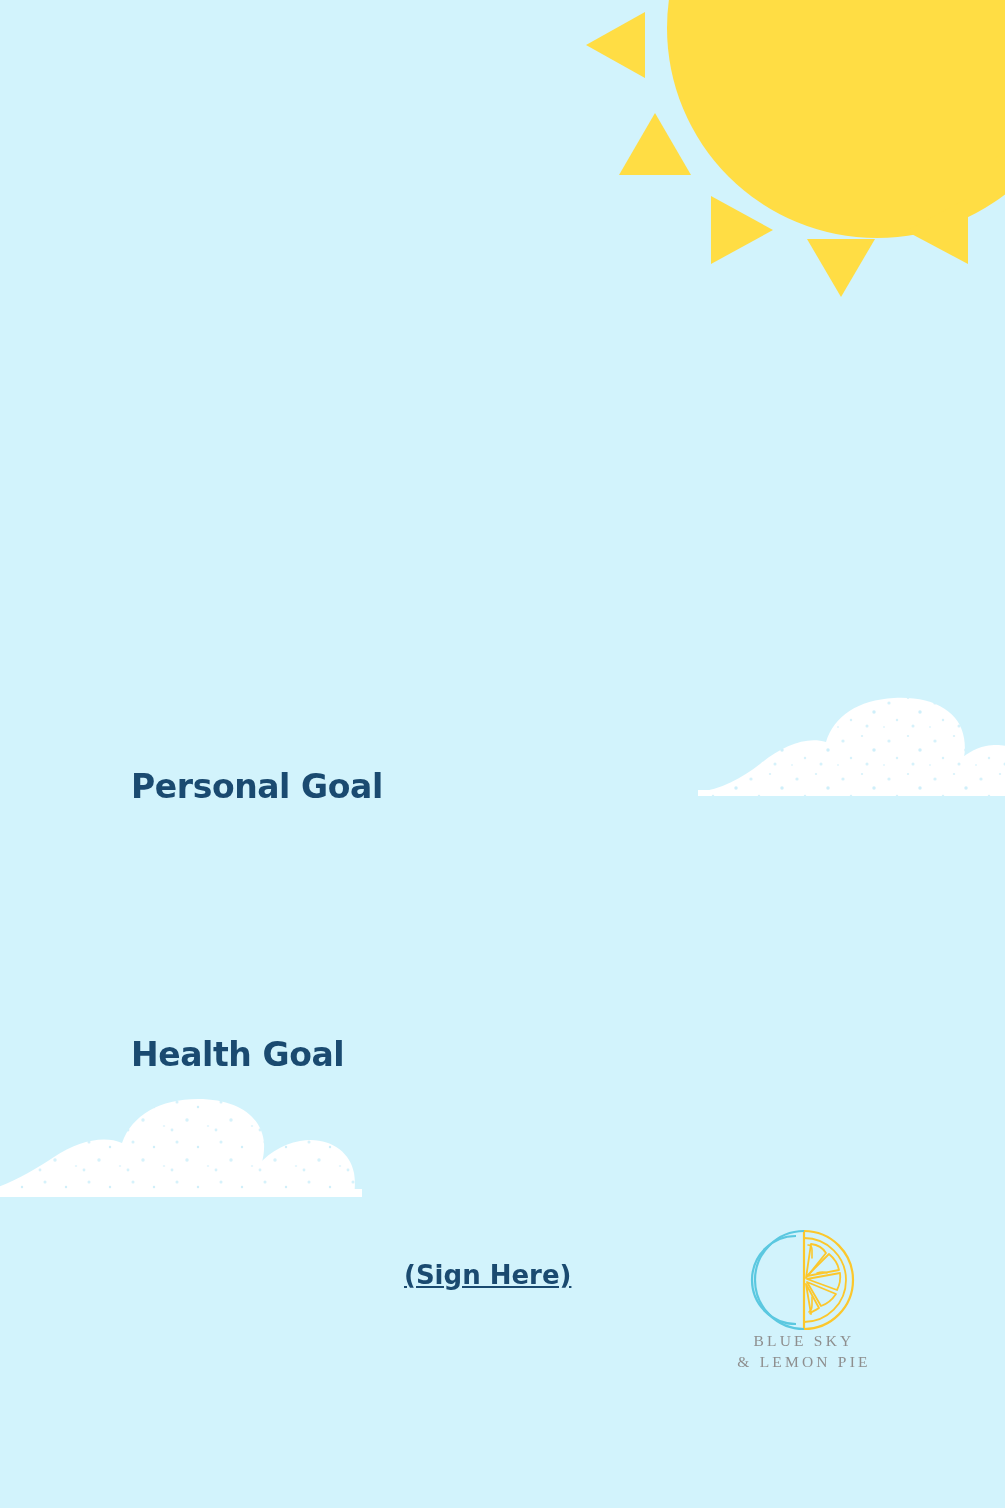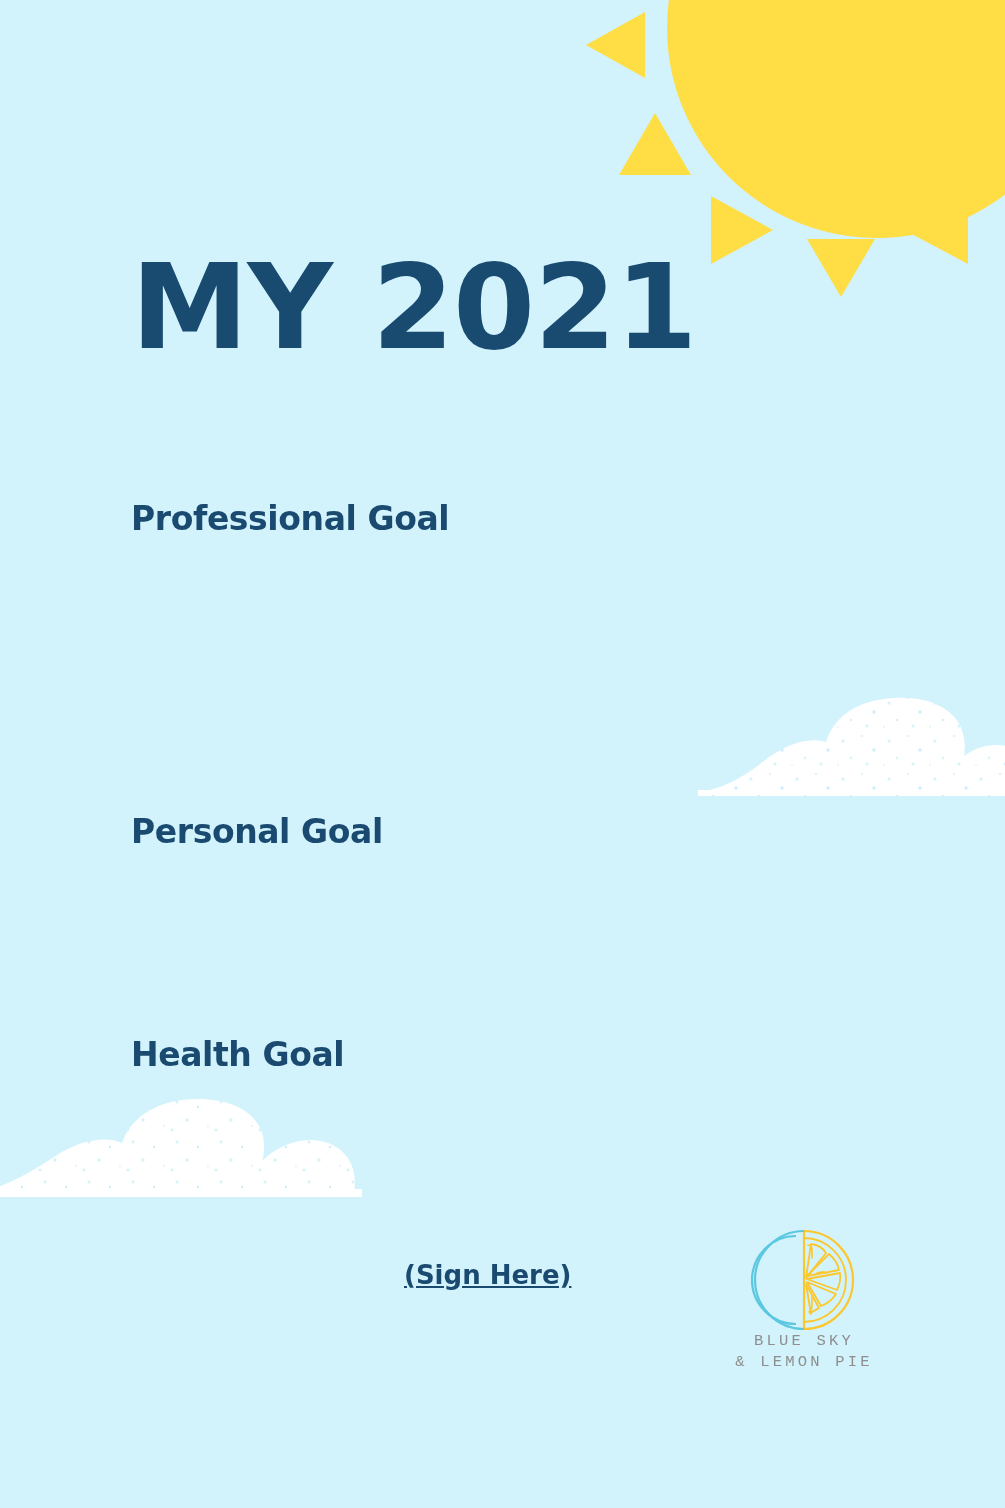--- a/index.html
+++ b/index.html
@@ -111,21 +111,21 @@
     margin: 0;
     font-family: "DejaVu Sans", sans-serif;
     font-weight: bold;
     font-size: 33px;
     line-height: 1.0;
     letter-spacing: -0.4px;
     color: #1a4a70;
     white-space: nowrap;
   }
   #goal-0 { top: 502px; }
-  #goal-1 { top: 815px; }
+  #goal-1 { top: 770px; }
   #goal-2 { top: 1038px; text-align: right; }
 
   #sign-here {
     position: absolute;
     left: 404px;
     top: 1262px;
     margin: 0;
     font-family: "DejaVu Sans", sans-serif;
     font-weight: bold;
     font-size: 26px;
@@ -147,21 +147,21 @@
     position: absolute;
     left: 45px;
     top: 0px;
   }
   #logo-wordmark {
     position: absolute;
     left: 0;
     top: 103px;
     width: 200px;
     text-align: center;
-    font-family: Liberation Mono, monospace;
+    font-family: Liberation Serif, serif;
     font-size: 15.5px;
     font-weight: normal;
     letter-spacing: 3.2px;
     line-height: 1.35;
     color: #8e8e8e;
     white-space: nowrap;
   }
 </style>
 </head>
 <body>
@@ -214,23 +214,21 @@
       </defs>
       <g fill="url(#speckL)">
         <path d="M0,100 L0,94 C20,88 44,74 62,62 C86,46 112,40 130,48 C140,20 168,4 206,4
                  C246,4 270,22 272,48 C273,66 266,82 254,92 C262,68 284,50 308,46
                  C336,41 358,56 362,78 C364,90 362,100 362,100 Z"></path>
         <rect x="0" y="94" width="370" height="8"></rect>
       </g>
     </svg>
   </div>
 
-  <h1 id="poster-title">MY 2021</h1>
-
-  <p class="goal-label" id="goal-0">Professional Goal</p>
+
   <p class="goal-label" id="goal-1">Personal Goal</p>
   <p class="goal-label" id="goal-2">Health Goal</p>
 
   <p id="sign-here">(Sign Here)</p>
 
   <div id="logo">
     <svg id="logo-mark" width="110" height="104" viewBox="0 0 110 104" xmlns="http://www.w3.org/2000/svg">
 
       <path d="M55,3 A49,49 0 0 0 55,101" fill="none" stroke="#5bc8e0" stroke-width="2.2"></path>
       <path d="M55,3 A49,49 0 0 1 55,101" fill="none" stroke="#fcc72c" stroke-width="2.2"></path>

